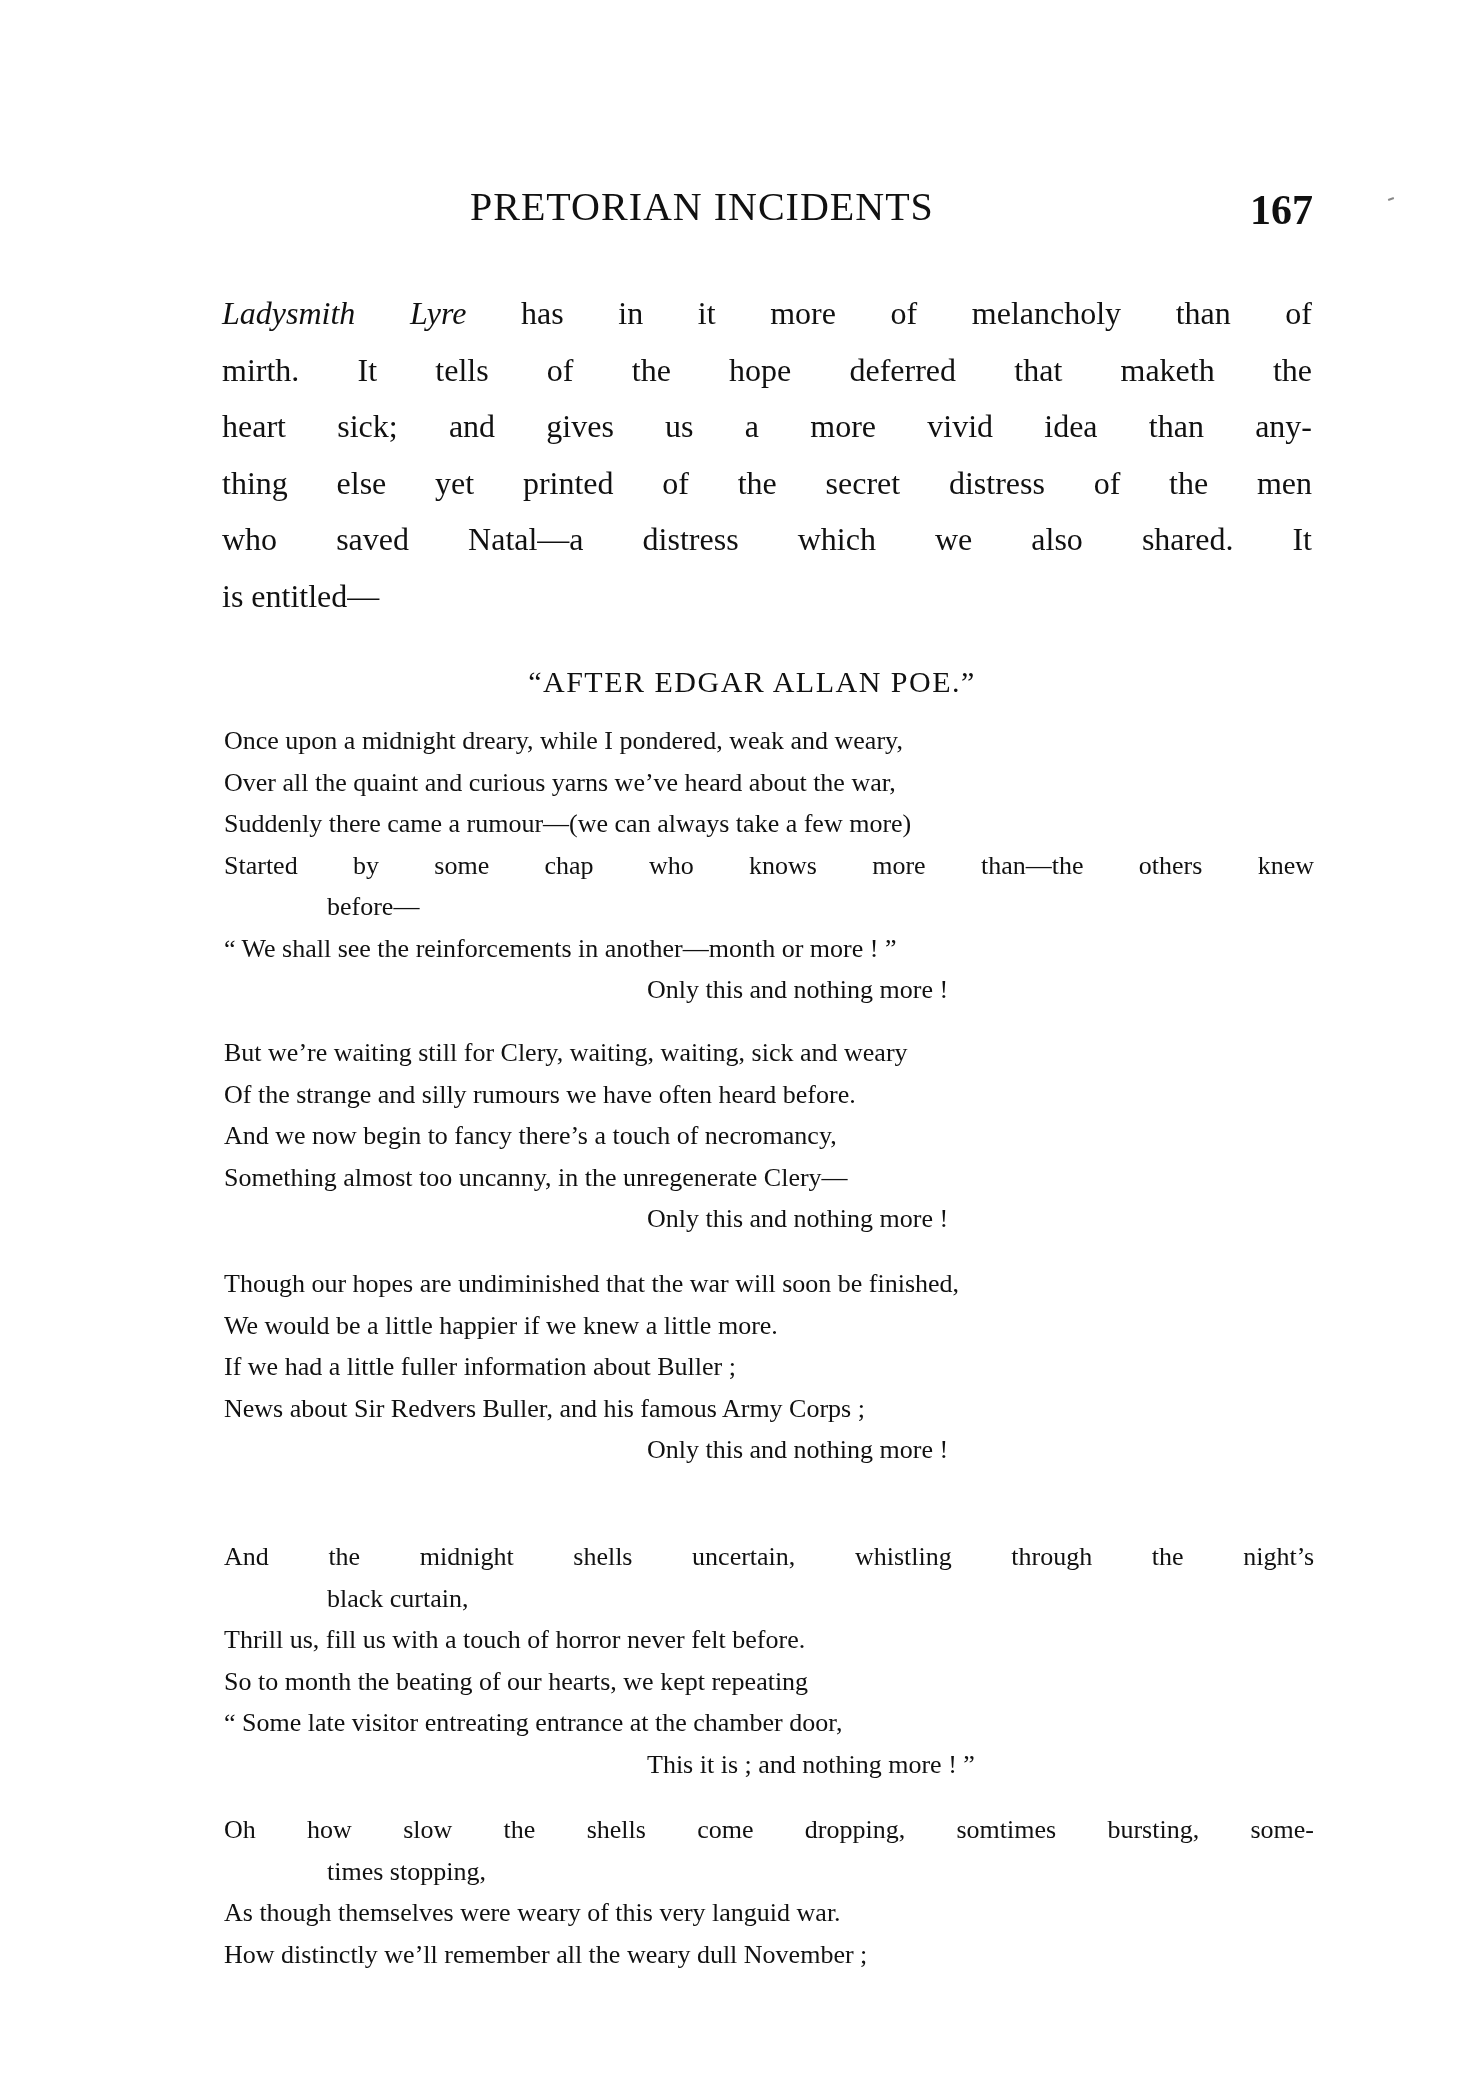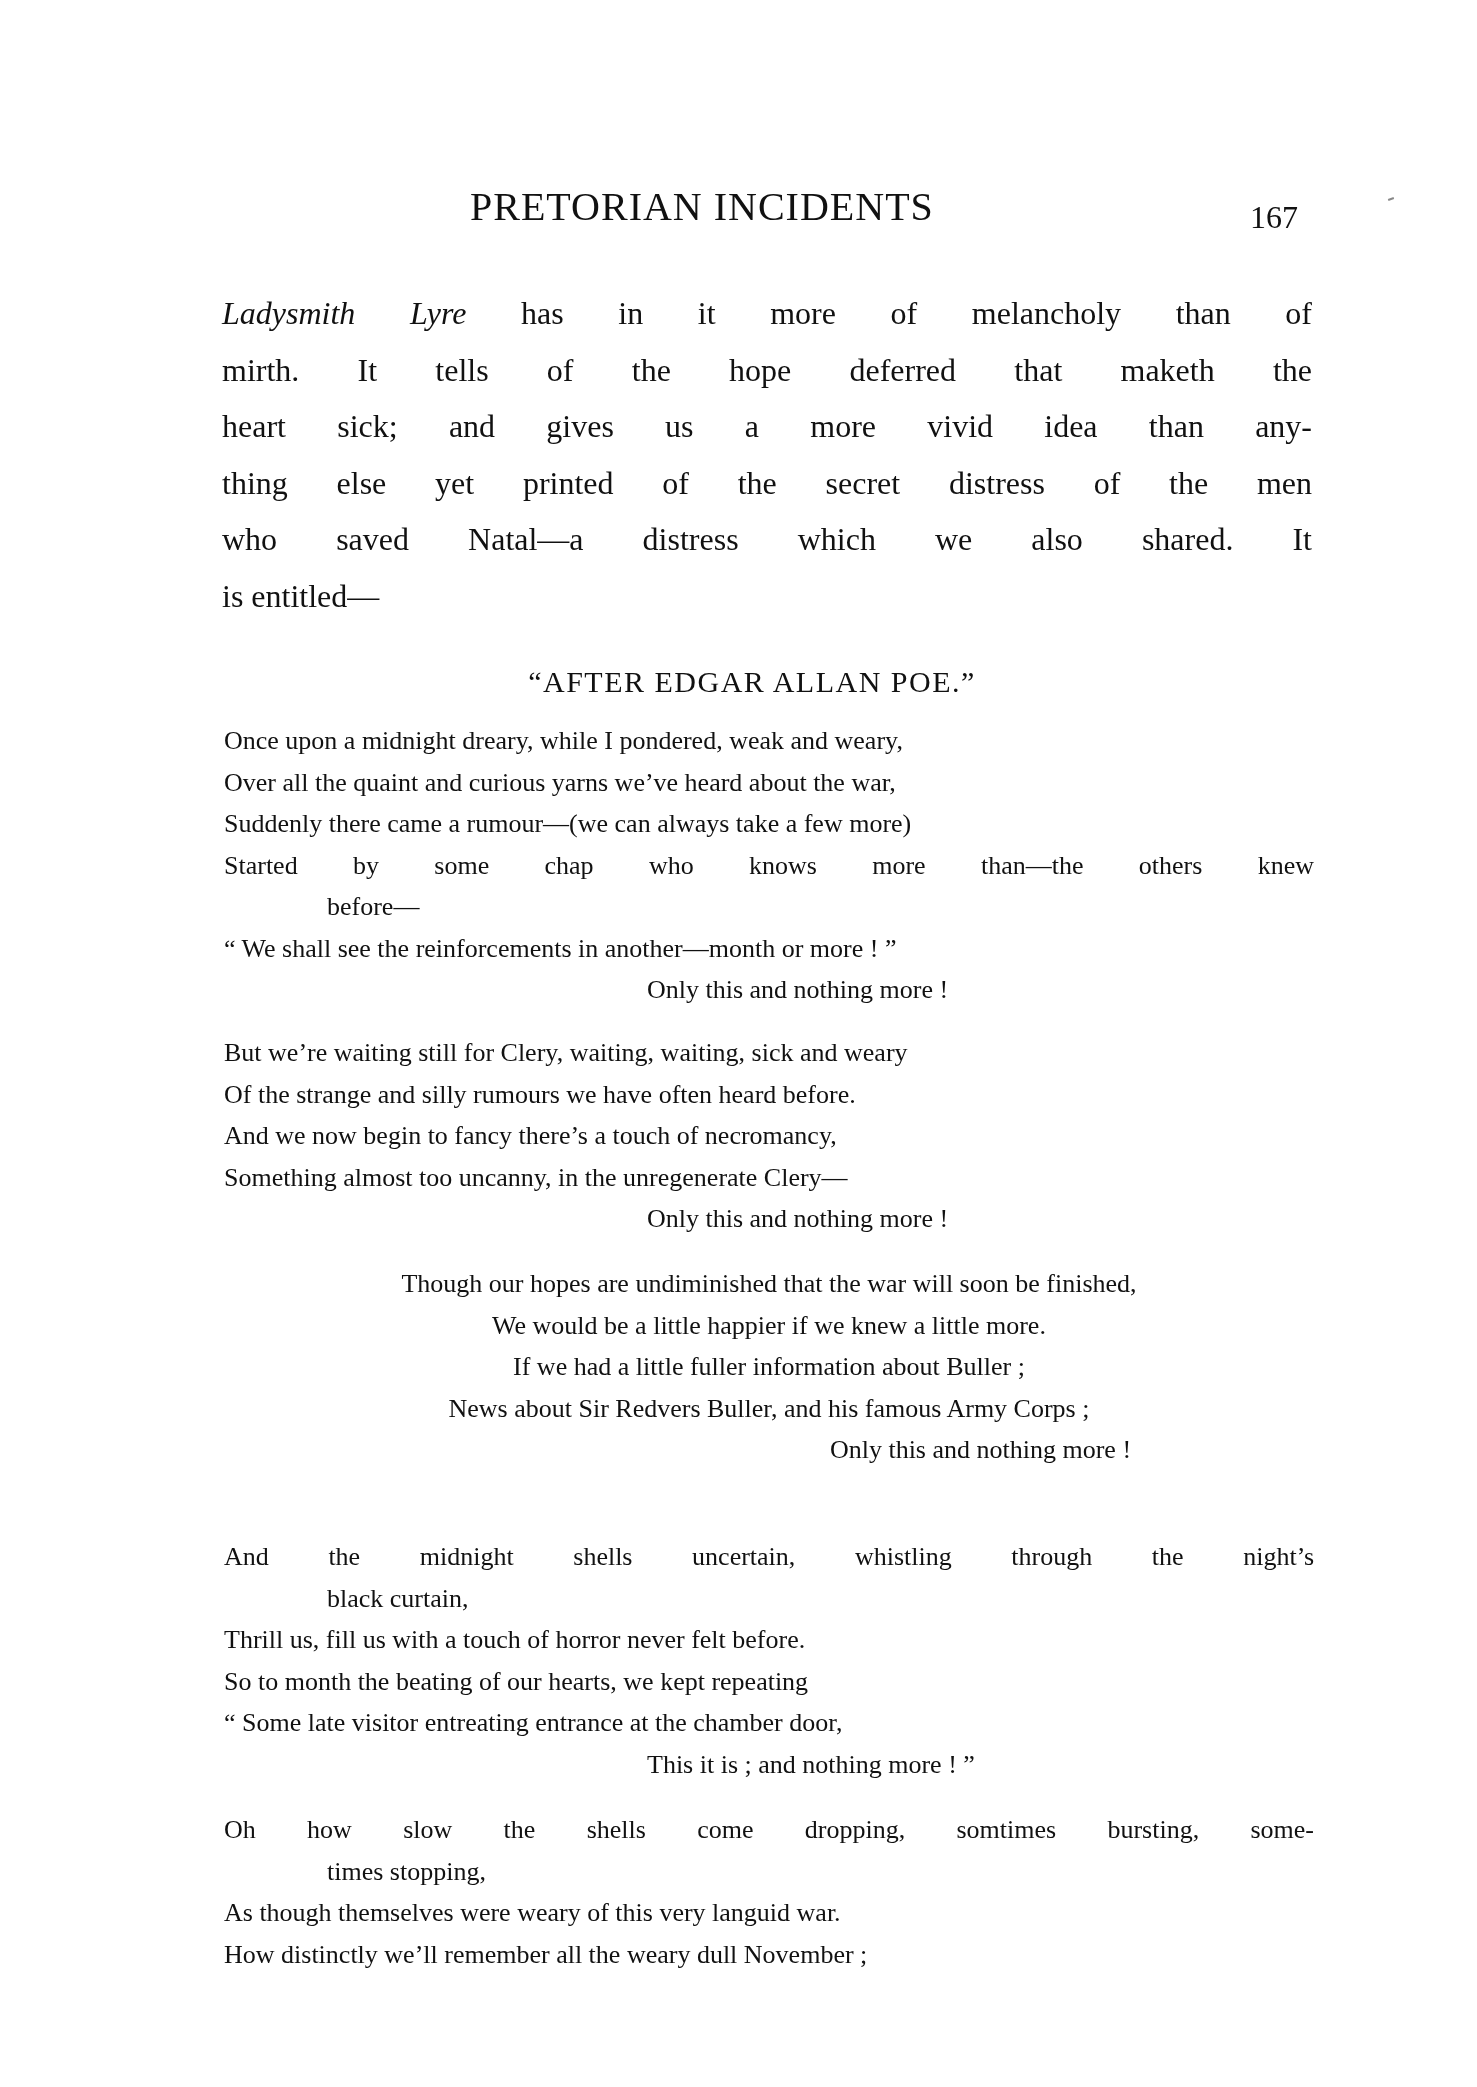--- a/index.html
+++ b/index.html
@@ -23,24 +23,25 @@
     .running-head {
       position: absolute;
       top: 150px;
       left: 470px;
       font-size: 40px;
       letter-spacing: 1px;
       line-height: 1;
     }
     .folio {
       position: absolute;
-      top: 164px;
+      top: 152px;
       left: 1250px;
-      font-size: 32px;
+      font-size: 42px;
       line-height: 1;
+      font-weight: bold;
     }
     .speck {
       position: absolute;
       top: 161px;
       left: 1388px;
       width: 6px;
       height: 2px;
       background: #888;
       transform: rotate(-20deg);
     }
@@ -89,21 +90,21 @@
       text-align-last: justify;
     }
     .poem .vline.indent {
       padding-left: 103px;
     }
     .poem .vline.refrain {
       padding-left: 423px;
     }
     .stanza1 { top: 683px; }
     .stanza2 { top: 995px; }
-    .stanza3 { top: 1226px; text-align: center; }
+    .stanza3 { top: 1226px; }
     .stanza4 { top: 1499px; }
     .stanza5 { top: 1772px; }
   </style>
 </head>
 <body>
 
 <div class="page">
 
   <div class="running-head">PRETORIAN INCIDENTS</div>
   <div class="folio">167</div>

